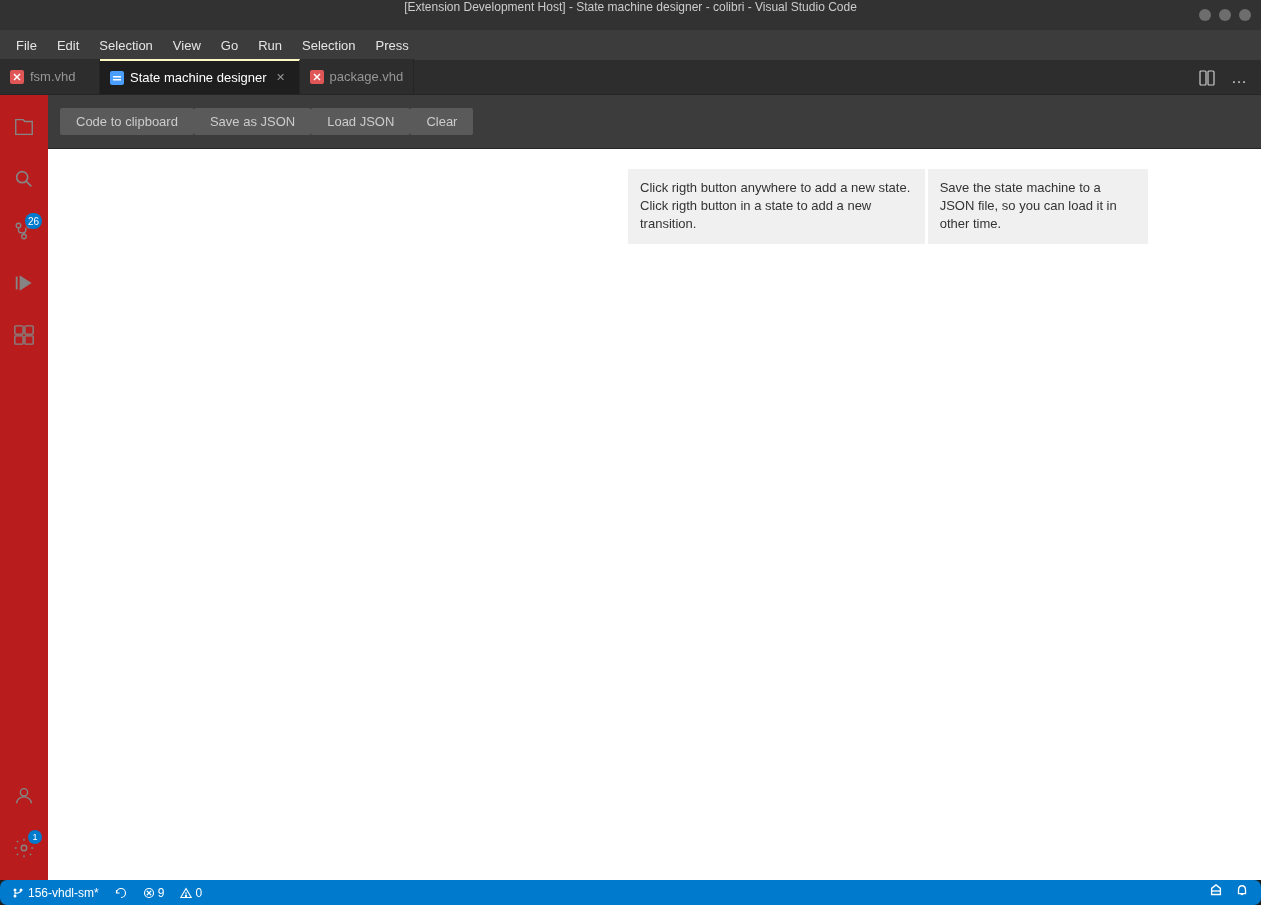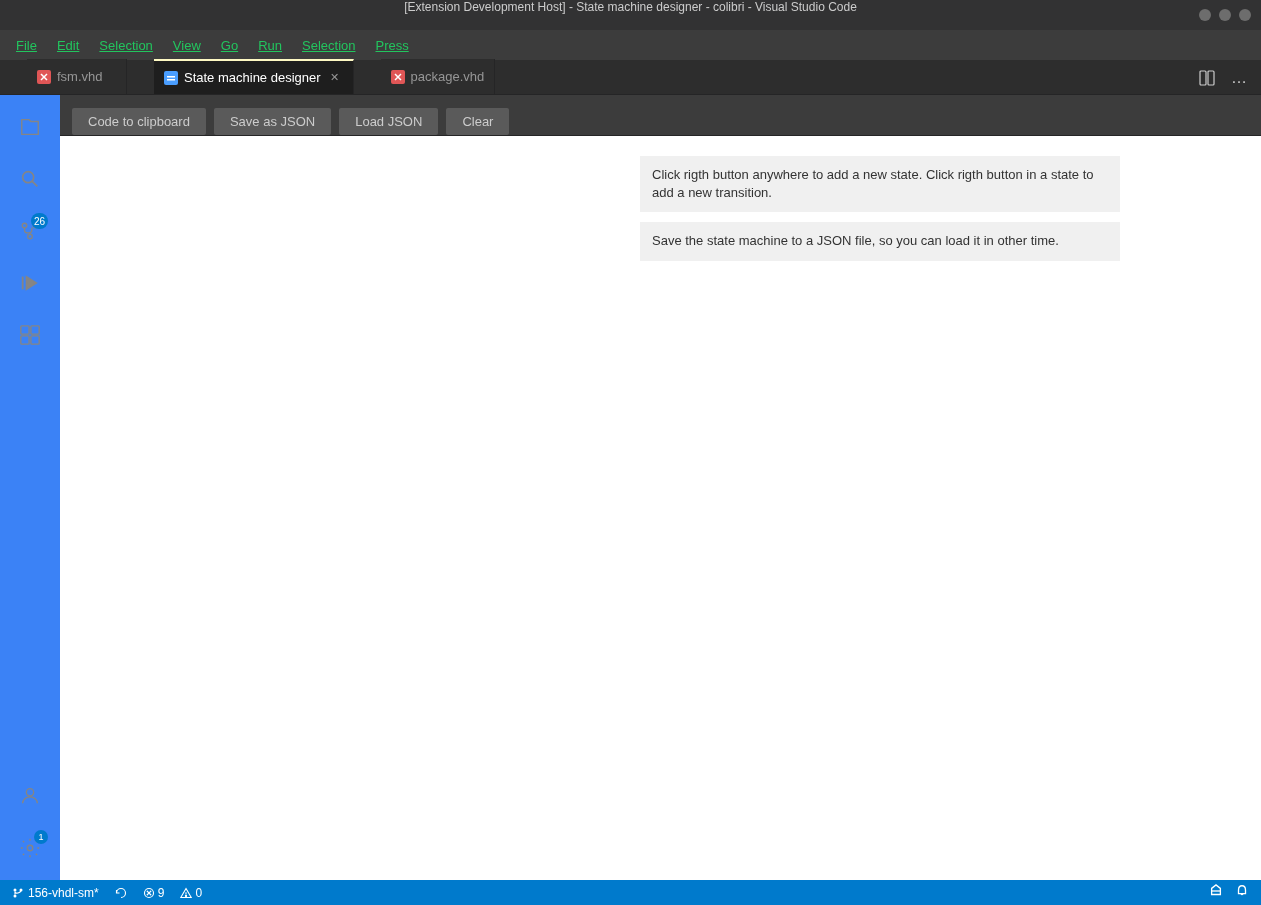--- a/index.html
+++ b/index.html
@@ -51,25 +51,24 @@
     .menubar {
       height: 30px;
       background: #3c3c3c;
       display: flex;
       align-items: center;
       padding: 0 8px;
       gap: 4px;
     }
     .menu-item {
       padding: 4px 8px;
-      color: #22c55e;
+      color: #e5e5e5;
       font-size: 13px;
       cursor: pointer;
       border-radius: 3px;
-      text-decoration: underline;
     }
 
     
     .tabbar {
       height: 35px;
       background: #2d2d2d;
       display: flex;
       align-items: flex-end;
       border-bottom: 1px solid #252526;
       position: relative;
@@ -80,21 +79,20 @@
       align-items: center;
       padding: 0 10px;
       gap: 6px;
       font-size: 13px;
       cursor: pointer;
       border-right: 1px solid #252526;
       background: #2d2d2d;
       color: #969696;
       min-width: 100px;
       position: relative;
-      margin-left: 27px;
     }
     .tab.active {
       background: #1e1e1e;
       color: #ffffff;
       border-top: 2px solid #fef9c3;
     }
     .tab-icon-fsm {
       width: 14px;
       height: 14px;
       background: #e05656;
@@ -164,22 +162,22 @@
     }
 
     
     .main-layout {
       display: flex;
       height: calc(905px - 30px - 30px - 35px - 25px);
     }
 
     
     .activitybar {
-      width: 60px;
-      background: #3b82f6;
+      width: 48px;
+      background: #b91c1c;
       display: flex;
       flex-direction: column;
       align-items: center;
       padding-top: 8px;
       gap: 4px;
       flex-shrink: 0;
     }
     .activity-item {
       width: 48px;
       height: 48px;
@@ -244,26 +242,25 @@
     .editor-area {
       flex: 1;
       display: flex;
       flex-direction: column;
       background: #1e1e1e;
       overflow: hidden;
     }
 
     
     .toolbar {
-      height: 41px;
+      height: 54px;
       background: #3c3c3c;
       display: flex;
-      align-items: flex-end;
+      align-items: center;
       padding: 0 12px;
-      gap: 8px;
       border-bottom: 1px solid #252526;
     }
     .toolbar-btn {
       padding: 6px 16px;
       background: #5a5a5a;
       color: #cccccc;
       border: none;
       border-radius: 2px;
       cursor: pointer;
       font-size: 13px;
@@ -276,43 +273,44 @@
       background: #ffffff;
       position: relative;
       overflow: hidden;
     }
 
     
     .info-panel {
       position: absolute;
       top: 20px;
       left: 580px;
-      width: 480px;
-      display: flex;
-      flex-direction: column;
-      gap: 10px;
+      width: 520px;
+      display: flex;
+      flex-direction: row;
+      gap: 3px;
     }
     .info-row {
       background: #f0f0f0;
       padding: 10px 12px;
       color: #333333;
       font-size: 13px;
       line-height: 1.4;
     }
 
     
     .statusbar {
       height: 25px;
       background: #007acc;
       display: flex;
       align-items: center;
       padding: 0 8px;
       gap: 8px;
       font-size: 12px;
       color: white;
+      border-radius: 7px;
     }
     .status-left {
       display: flex;
       align-items: center;
       gap: 8px;
     }
     .status-branch {
       display: flex;
       align-items: center;
       gap: 4px;

